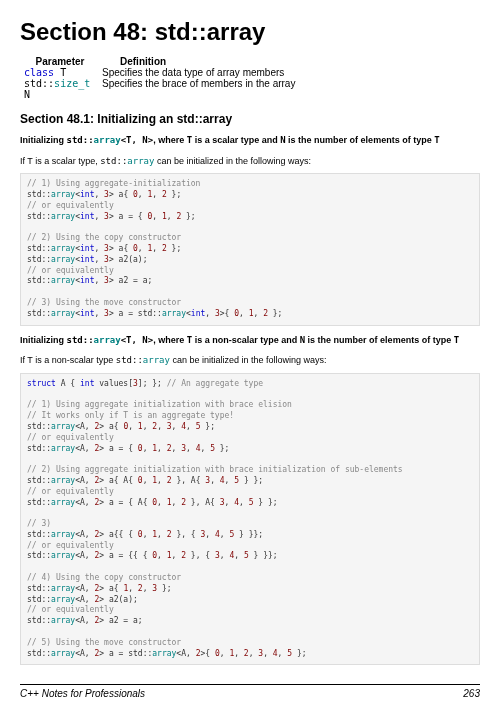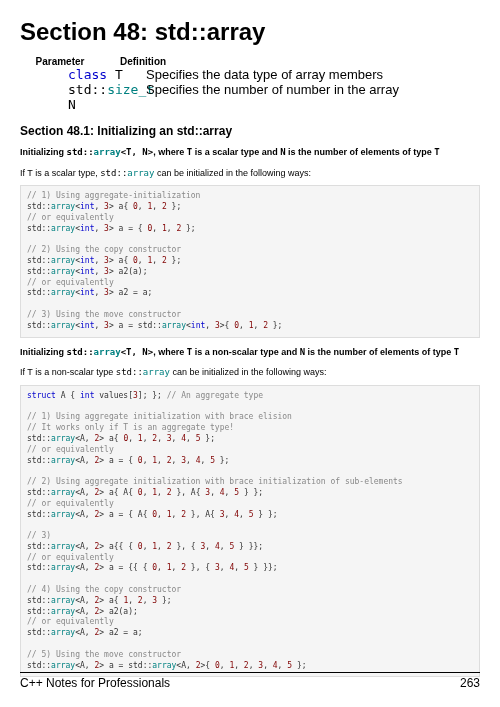--- a/index.html
+++ b/index.html
@@ -26,22 +26,21 @@
 }
 .param-table {
   margin-bottom: 4px;
 }
 .param-table .header-row {
   display: flex;
   font-weight: bold;
 }
 .param-table .data-row {
   display: flex;
-  font-size: 13px;
-  margin-left: 44px;
+  font-size: 10px;
 }
 .param-table .col1 { width: 80px; text-align: center; }
 .param-table .col2 { text-align: center; flex: 0 0 auto; padding-left: 20px; }
 .param-table .data-row .col1 { text-align: left; padding-left: 4px; }
 .param-table .data-row .col2 { text-align: center; padding-left: 2px; }
 .mono { font-family: "Consolas", "Monaco", monospace; }
 .kw-blue { color: #0000cc; }
 .kw-teal { color: #008080; }
 .para {
   font-size: 9px;
@@ -60,47 +59,48 @@
   white-space: pre;
   margin-bottom: 6px;
   color: #333;
 }
 .c-comment { color: #888; }
 .c-blue { color: #0000cc; }
 .c-teal { color: #008080; }
 .c-num { color: #800000; }
 .footer {
   position: absolute;
-  bottom: 17px;
+  bottom: 8px;
   left: 20px;
   right: 20px;
   border-top: 1px solid #000;
   padding-top: 3px;
-  font-size: 12px;
+  font-size: 10px;
   display: flex;
   justify-content: space-between;
+  font-style: italic;
 }
 </style>
 </head>
 <body>
 
 <h1>Section 48: std::array</h1>
 
 <div class="param-table">
   <div class="header-row">
     <div class="col1">Parameter</div>
     <div class="col2">Definition</div>
   </div>
   <div class="data-row">
     <div class="col1 mono"><span class="kw-blue">class</span><span> T</span></div>
     <div class="col2">Specifies the data type of array members</div>
   </div>
   <div class="data-row">
     <div class="col1 mono"><span>std::</span><span class="kw-teal">size_t</span><span> N</span></div>
-    <div class="col2">Specifies the number of number in the array</div>
+    <div class="col2">Specifies the brace of members in the array</div>
   </div>
 </div>
 
 <h2>Section 48.1: Initializing an std::array</h2>
 
 <div class="para bold">
   <span>Initializing </span><span class="mono"><span>std::</span><span class="kw-teal">array</span><span>&lt;T,  N&gt;</span></span><span>, where </span><span class="mono">T</span><span> is a scalar type and </span><span class="mono">N</span><span> is the number of elements of type </span><span class="mono">T</span>
 </div>
 
 <div class="para">

